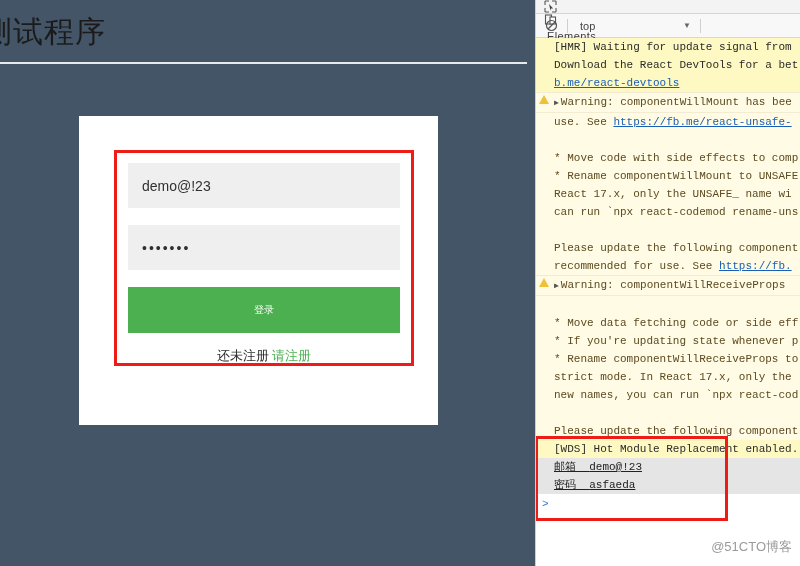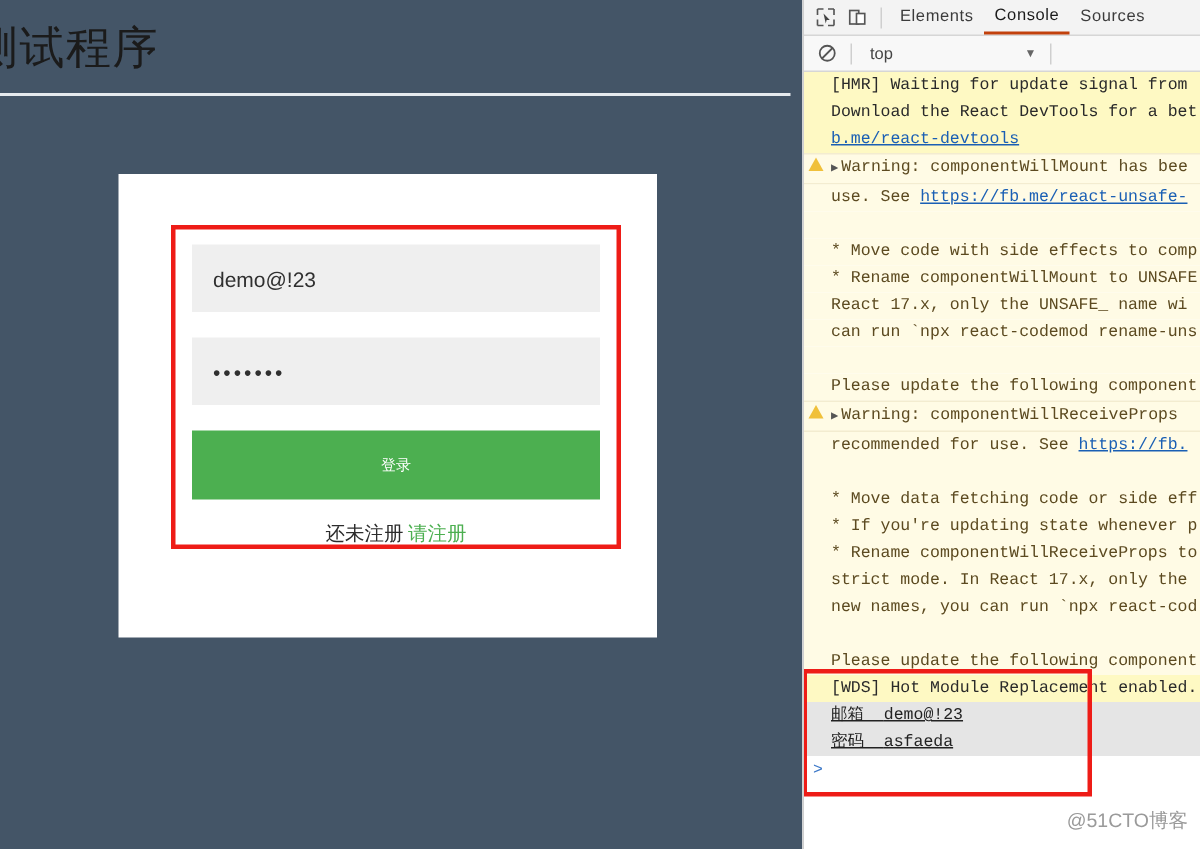--- a/index.html
+++ b/index.html
@@ -67,24 +67,24 @@
 
   
   #devtools {
     position: absolute; left: 535px; top: 0;
     width: 265px; height: 566px;
     background: #ffffff;
     border-left: 1px solid #cfcfcf;
     overflow: hidden;
   }
   #dt-tabbar {
-    display: flex; align-items: center;
-    height: 24px; border-bottom: 1px solid #d6d6d6;
+    display: flex; align-items: flex-start;
+    height: 14px; border-bottom: 1px solid #d6d6d6;
     background: #f3f3f3; padding-left: 4px;
-    font-size: 11px; color: #3c3c3c;
+    font-size: 11px; color: #3c3c3c; flex-direction: column;
   }
   .dt-icon-btn {
     width: 21px; height: 21px; display: flex;
     align-items: center; justify-content: center;
     cursor: pointer;
   }
   .dt-sep { width: 1px; height: 14px; background: #cfcfcf; margin: 0 5px; }
   .dt-tab {
     padding: 4px 7px 5px; cursor: pointer; white-space: nowrap;
     font-family: "Liberation Sans", sans-serif;
@@ -240,27 +240,27 @@
       <span>React 17.x, only the UNSAFE_ name wi</span>
     </div>
     <div class="log-row cont">
       <span>can run `npx react-codemod rename-uns</span>
     </div>
     <div class="log-row cont">&nbsp;</div>
     <div class="log-row cont">
       <span>Please update the following component</span>
     </div>
 
+    <div class="log-row cont">
+      <span>recommended for use. See </span><span class="lnk">https://fb.</span>
+    </div>
     <div class="log-row warn">
       <span class="warn-ico"></span>
       <span class="tri-ico">▶</span><span>Warning: componentWillReceiveProps</span>
     </div>
-    <div class="log-row cont">
-      <span>recommended for use. See </span><span class="lnk">https://fb.</span>
-    </div>
     <div class="log-row cont">&nbsp;</div>
     <div class="log-row cont">
       <span>* Move data fetching code or side eff</span>
     </div>
     <div class="log-row cont">
       <span>* If you're updating state whenever p</span>
     </div>
     <div class="log-row cont">
       <span>* Rename componentWillReceiveProps to</span>
     </div>

